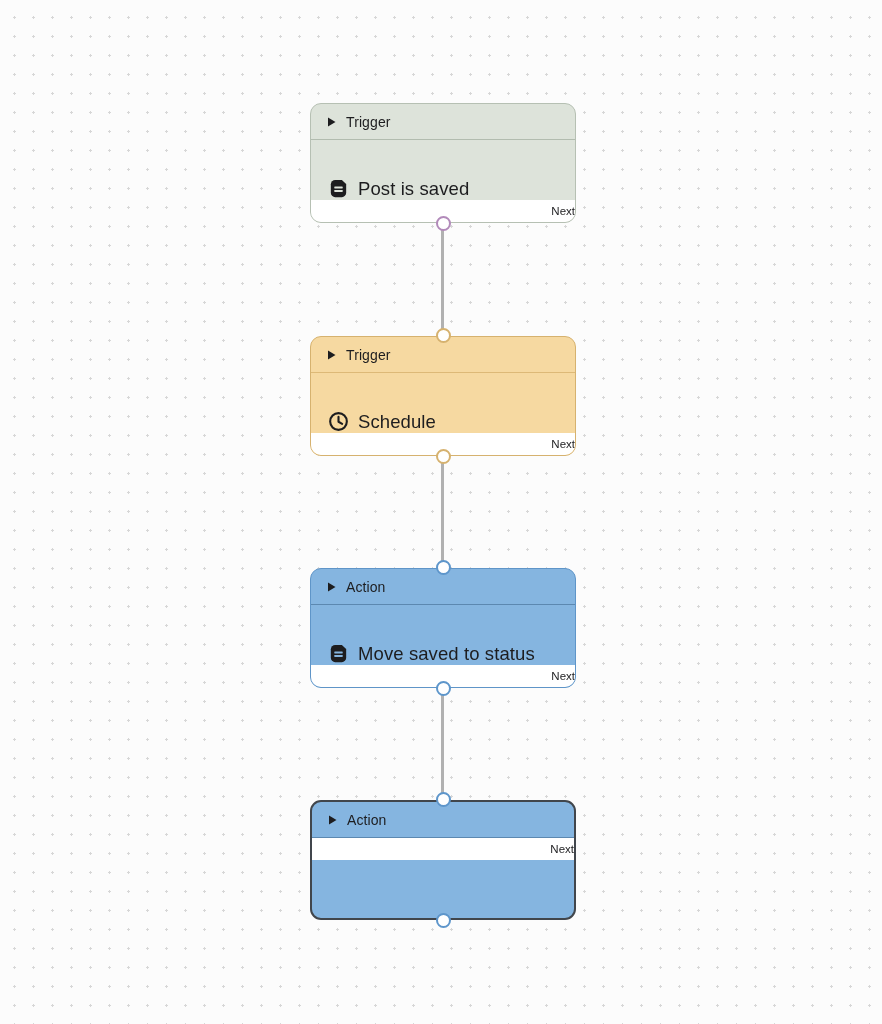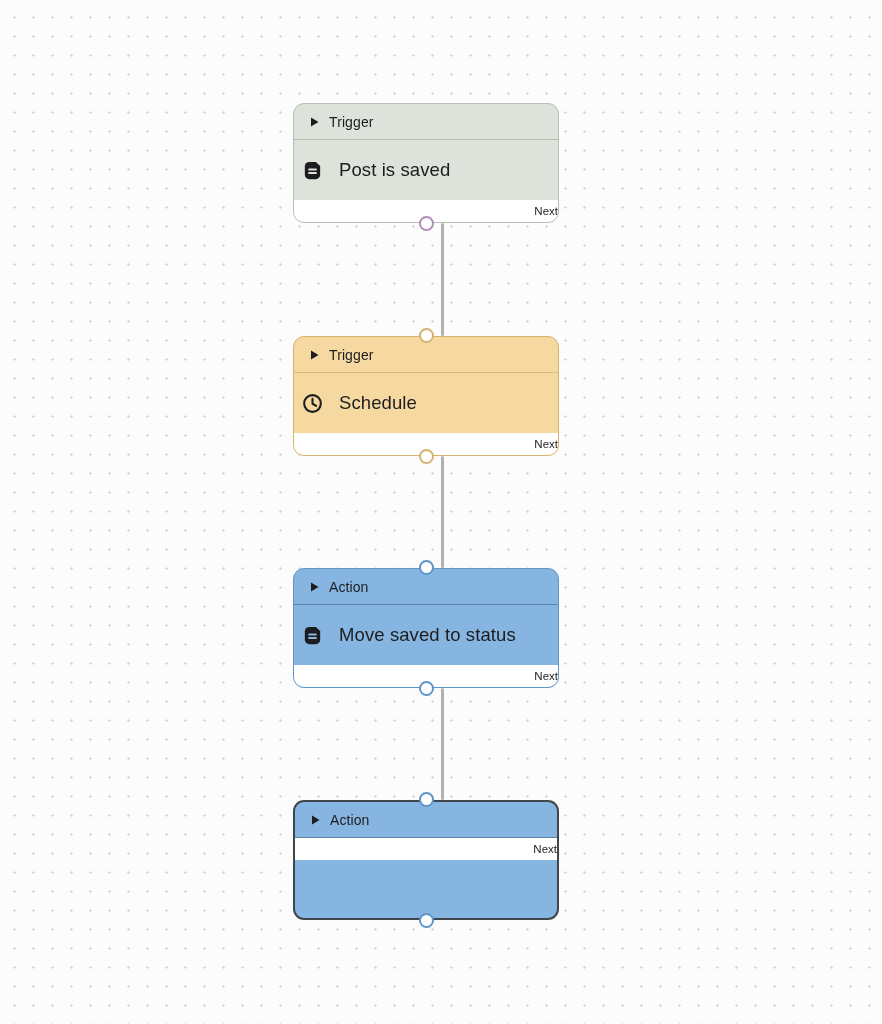--- a/index.html
+++ b/index.html
@@ -19,21 +19,21 @@
   }
   .connector {
     position: absolute;
     width: 3px;
     background: #b1b1b1;
     left: 441px;
     border-radius: 2px;
   }
   .node {
     position: absolute;
-    left: 293px;
+    left: 310px;
     width: 266px;
     height: 120px;
   }
   .node-box {
     box-sizing: border-box;
     width: 100%; height: 100%;
     border: 1.5px solid var(--border);
     background: var(--fill);
     border-radius: 11px;
     overflow: hidden;
@@ -55,23 +55,23 @@
     letter-spacing: 0.1px;
   }
   .collapse-toggle {
     display: inline-flex;
     align-items: center;
     cursor: pointer;
   }
   .node-body {
     flex: 1 1 auto;
     display: flex;
-    align-items: center;
-    gap: 15px;
-    padding: 0 7px;
+    align-items: flex-end;
+    gap: 8px;
+    padding: 0 16px;
     font-size: 18.5px;
     letter-spacing: 0.1px;
   }
   .body-icon { display: inline-flex; align-items: center; }
   .node-footer {
     flex: 0 0 auto;
     height: 22px;
     background: #ffffff;
     display: flex;
     align-items: center;

